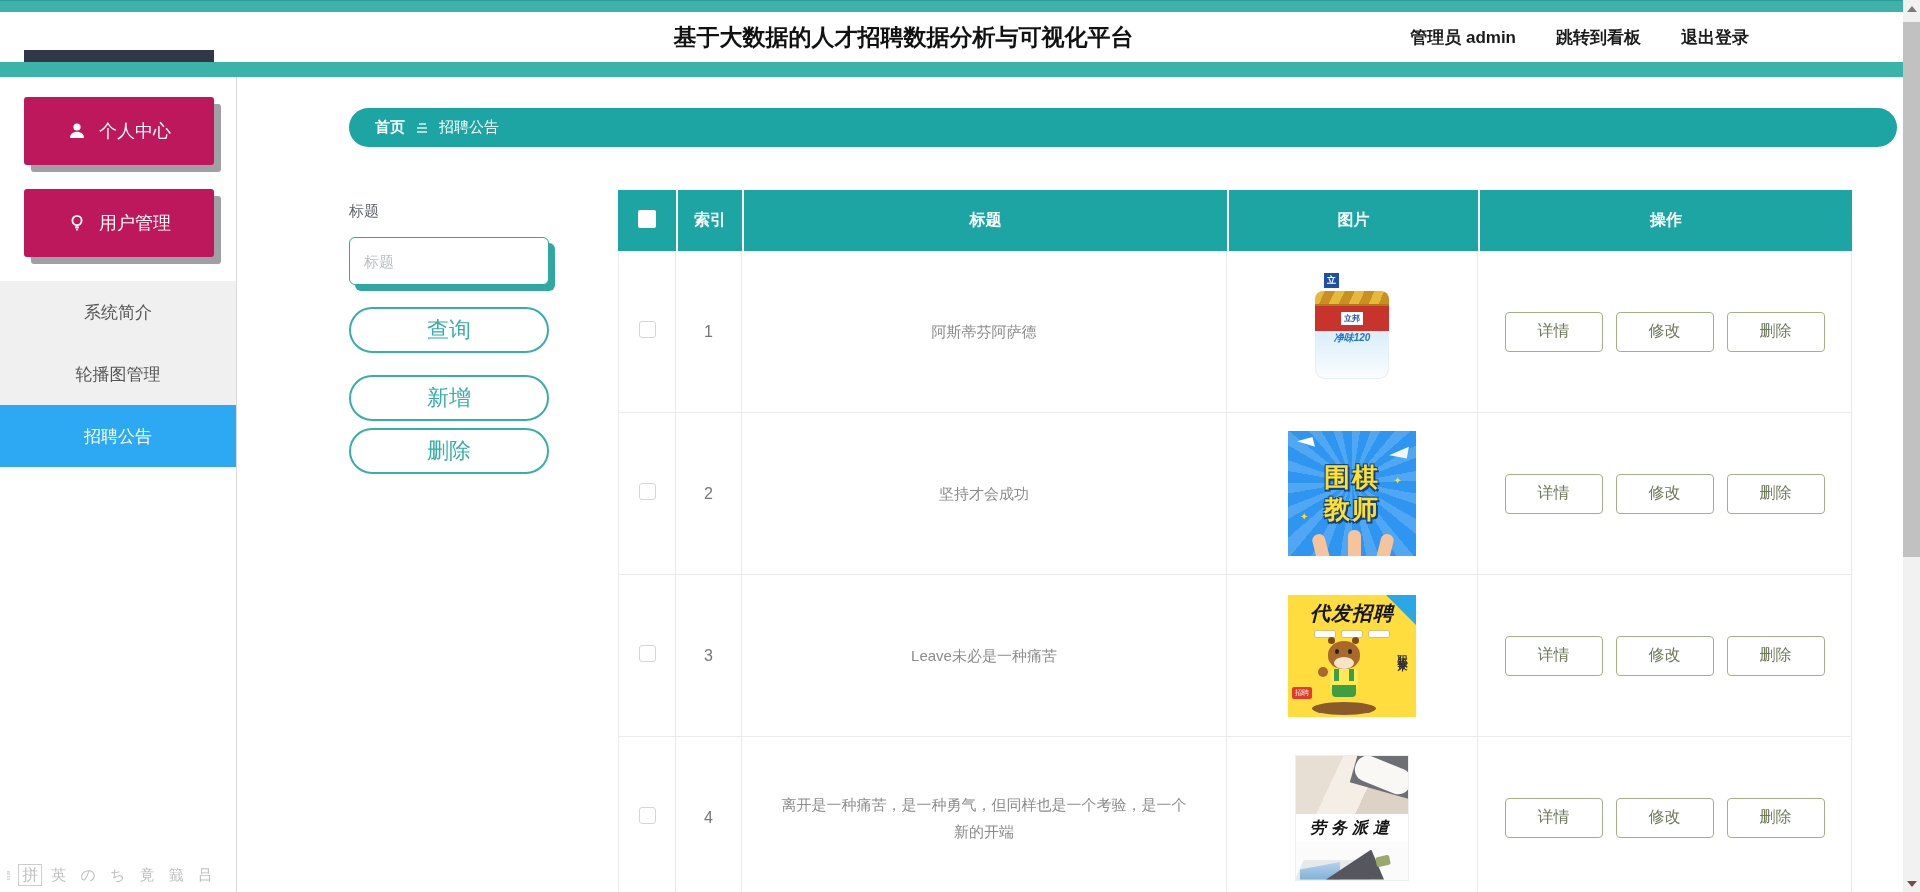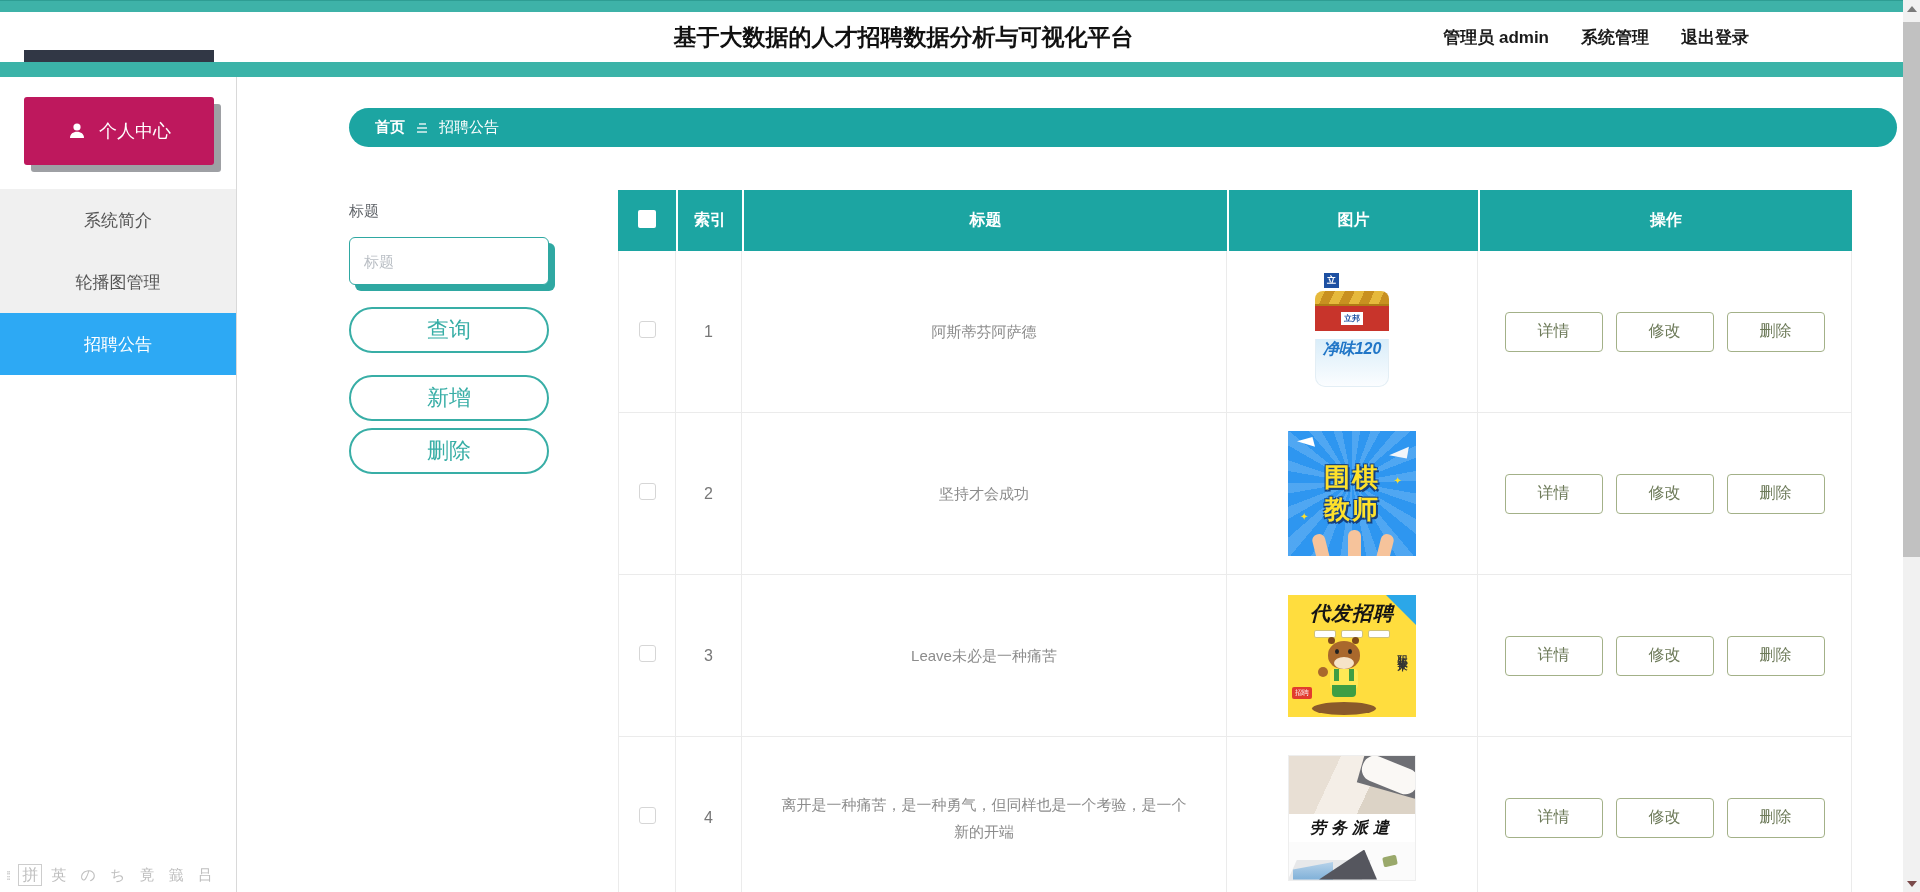--- a/index.html
+++ b/index.html
@@ -5,21 +5,21 @@
   * { margin:0; padding:0; box-sizing:border-box; }
   html,body { width:1920px; height:892px; overflow:hidden; background:#fff;
     font-family:"Liberation Sans","DejaVu Sans",sans-serif; }
   .stage { position:relative; width:1920px; height:892px; overflow:hidden; background:#fff; }
 
   
   .topbar { position:absolute; left:0; top:0; width:1920px; height:12px; background:#3EB2A8; z-index:7; border-top:1px solid #2E9D93; }
   .header { position:absolute; left:0; top:12px; width:1807px; height:50px; background:#fff; z-index:4; }
   .header-title { position:absolute; left:0; right:0; top:0; height:50px; line-height:50px;
     text-align:center; font-size:23px; font-weight:bold; color:#111; }
-  .header-right { position:absolute; right:58px; top:0; height:50px; display:flex; align-items:center; gap:32px;
+  .header-right { position:absolute; right:58px; top:0; height:50px; display:flex; align-items:center; gap:40px;
     font-size:17px; font-weight:bold; color:#1a1a1a; z-index:5; }
   .header-right > div { cursor:pointer; white-space:nowrap; }
   .teal-strip { position:absolute; left:0; top:62px; width:1903px; height:15px; background:#3BB3A8; z-index:6; }
   .sliver { position:absolute; left:24px; top:50px; width:190px; height:12px; background:#313745; z-index:5; }
 
   
   .sidebar { position:absolute; left:0; top:77px; width:237px; bottom:0; background:#fff;
     border-right:1px solid #d9d9d9; z-index:3; }
   .menu-block { margin:0 0 24px 24px; width:190px; height:68px; background:#be185d; color:#fff;
     display:flex; align-items:center; justify-content:center; gap:12px; font-size:18px;
@@ -83,21 +83,21 @@
   .p1-logo-box { width:15px; height:15px; background:#1D50A2; color:#fff; font-size:9px; line-height:15px;
     text-align:center; font-weight:bold; }
   .p1-logo-sub { font-size:8px; color:#C0392B; line-height:8px; writing-mode:vertical-rl; }
   .p1-bucket { width:74px; margin-top:3px; }
   .p1-crown { height:15px; border-radius:8px 8px 0 0; overflow:hidden;
     background:repeating-linear-gradient(115deg,#E6B93C 0 9px,#C89020 9px 18px); border-bottom:2px solid #B07B14; }
   .p1-red { height:25px; background:#C8342B; display:flex; align-items:center; justify-content:center; }
   .p1-red-logo { background:#fff; padding:1px 3px; font-size:8px; color:#1D50A2; font-weight:bold; }
   .p1-body { height:48px; background:linear-gradient(#D9EDF9,#FBFDFF); border-radius:0 0 10px 10px;
     text-align:center; border:1px solid #E3EEF5; border-top:none; }
-  .p1-body-text { font-size:16px; color:#2176C7; font-weight:bold; margin-top:8px; font-style:italic; }
+  .p1-body-text { font-size:10px; color:#2176C7; font-weight:bold; margin-top:0; font-style:italic; }
 
   
   .poster-go { width:128px; height:125px; background:#2E96F0; position:relative; overflow:hidden;
     display:flex; flex-direction:column; align-items:center; justify-content:center; }
   .poster-go::before { content:''; position:absolute; inset:-50px;
     background:repeating-conic-gradient(from 0deg at 50% 45%, rgba(255,255,255,.16) 0 9deg, transparent 9deg 20deg); }
   .p2-line { position:relative; font-size:26px; font-weight:900; color:#FFE12B; letter-spacing:2px; line-height:1.2;
     text-shadow:2px 2px 0 #16407E, -1px -1px 0 #16407E, 1px -1px 0 #16407E, -1px 2px 0 #16407E; }
   .p2-plane { position:absolute; width:0; height:0; border-style:solid; }
   .p2-plane.a { top:8px; left:10px; border-width:0 16px 10px 0; border-color:transparent #fff transparent transparent; transform:rotate(-15deg); }
@@ -128,21 +128,21 @@
   .p3-strap { position:absolute; top:74px; width:5px; height:12px; background:#3E9E44; }
   .p3-strap.l { left:46px; } .p3-strap.r { left:61px; }
   .p3-pants { position:absolute; left:44px; top:90px; width:24px; height:12px; background:#3E9E44; border-radius:0 0 4px 4px; }
   .p3-thumb { position:absolute; left:30px; top:72px; width:10px; height:10px; background:#A9682C; border-radius:50%; }
   .p3-side { position:absolute; right:7px; top:52px; writing-mode:vertical-rl; font-size:10px; font-weight:bold;
     color:#333; letter-spacing:2px; }
   .p3-tag { position:absolute; left:4px; bottom:18px; background:#E23B2E; color:#fff; font-size:7px;
     padding:1px 3px; border-radius:2px; }
 
   
-  .poster-labor { width:128px; height:126px; background:#b91c1c; position:relative; overflow:hidden;
+  .poster-labor { width:114px; height:126px; background:#b91c1c; position:relative; overflow:hidden;
     border:1px solid #eee;padding-left:29px; }
   .p4-top { position:absolute; top:0; left:0; right:0; height:58px;
     background:linear-gradient(115deg,#E8DFD4 0 34%,#F4EEE7 34% 62%,#DCD3C6 62%); overflow:hidden; }
   .p4-suit { position:absolute; right:-12px; top:-18px; width:64px; height:54px; background:#6E6F74; transform:rotate(16deg); }
   .p4-arm { position:absolute; right:-4px; top:6px; width:58px; height:26px; background:#FAF8F5; transform:rotate(22deg); border-radius:12px; }
   .p4-band { position:absolute; top:58px; left:0; right:0; height:30px; background:#fff;
     display:flex; align-items:center; justify-content:center; }
   .p4-band-text { font-family:"Liberation Serif","DejaVu Serif",serif; font-style:italic; font-weight:bold;
     font-size:16px; color:#141414; letter-spacing:5px; }
   .p4-bottom { position:absolute; bottom:0; left:0; right:0; height:38px; background:#FBFBFB; overflow:hidden; }
@@ -167,35 +167,45 @@
 <body>
 
 <div class="stage">
 
   <div class="topbar"></div>
   <div class="sliver"></div>
   <div class="header">
     <div class="header-title">基于大数据的人才招聘数据分析与可视化平台</div>
     <div class="header-right">
       <div>管理员 admin</div>
-      <div>系统管理</div>
+      <div>跳转到看板</div>
       <div>退出登录</div>
     </div>
   </div>
   <div class="teal-strip"></div>
 
   <div class="sidebar">
     <div class="menu-block">
       <span class="menu-icon">
         <svg width="20" height="20" viewBox="0 0 20 20">
             <circle cx="10" cy="6" r="3.6" fill="#fff"></circle>
             <path d="M3 17c0-4 3.2-6.2 7-6.2s7 2.2 7 6.2z" fill="#fff"></path>
           </svg>
       </span>
       <span>个人中心</span>
+    </div>
+    <div class="menu-block">
+      <span class="menu-icon">
+        <svg width="20" height="20" viewBox="0 0 20 20">
+            <circle cx="10" cy="7.5" r="4.6" fill="none" stroke="#fff" stroke-width="1.8"></circle>
+            <rect x="8" y="13.2" width="4" height="2.2" rx="1" fill="#fff"></rect>
+            <rect x="8.8" y="16" width="2.4" height="1.6" rx="0.8" fill="#fff"></rect>
+          </svg>
+      </span>
+      <span>用户管理</span>
     </div>
 
     <div class="submenu">
       <div class="submenu-item">系统简介</div>
       <div class="submenu-item">轮播图管理</div>
       <div class="submenu-item active">招聘公告</div>
     </div>
 
     <div class="ime">
       <span class="ime-handle">⁞⁞</span>

